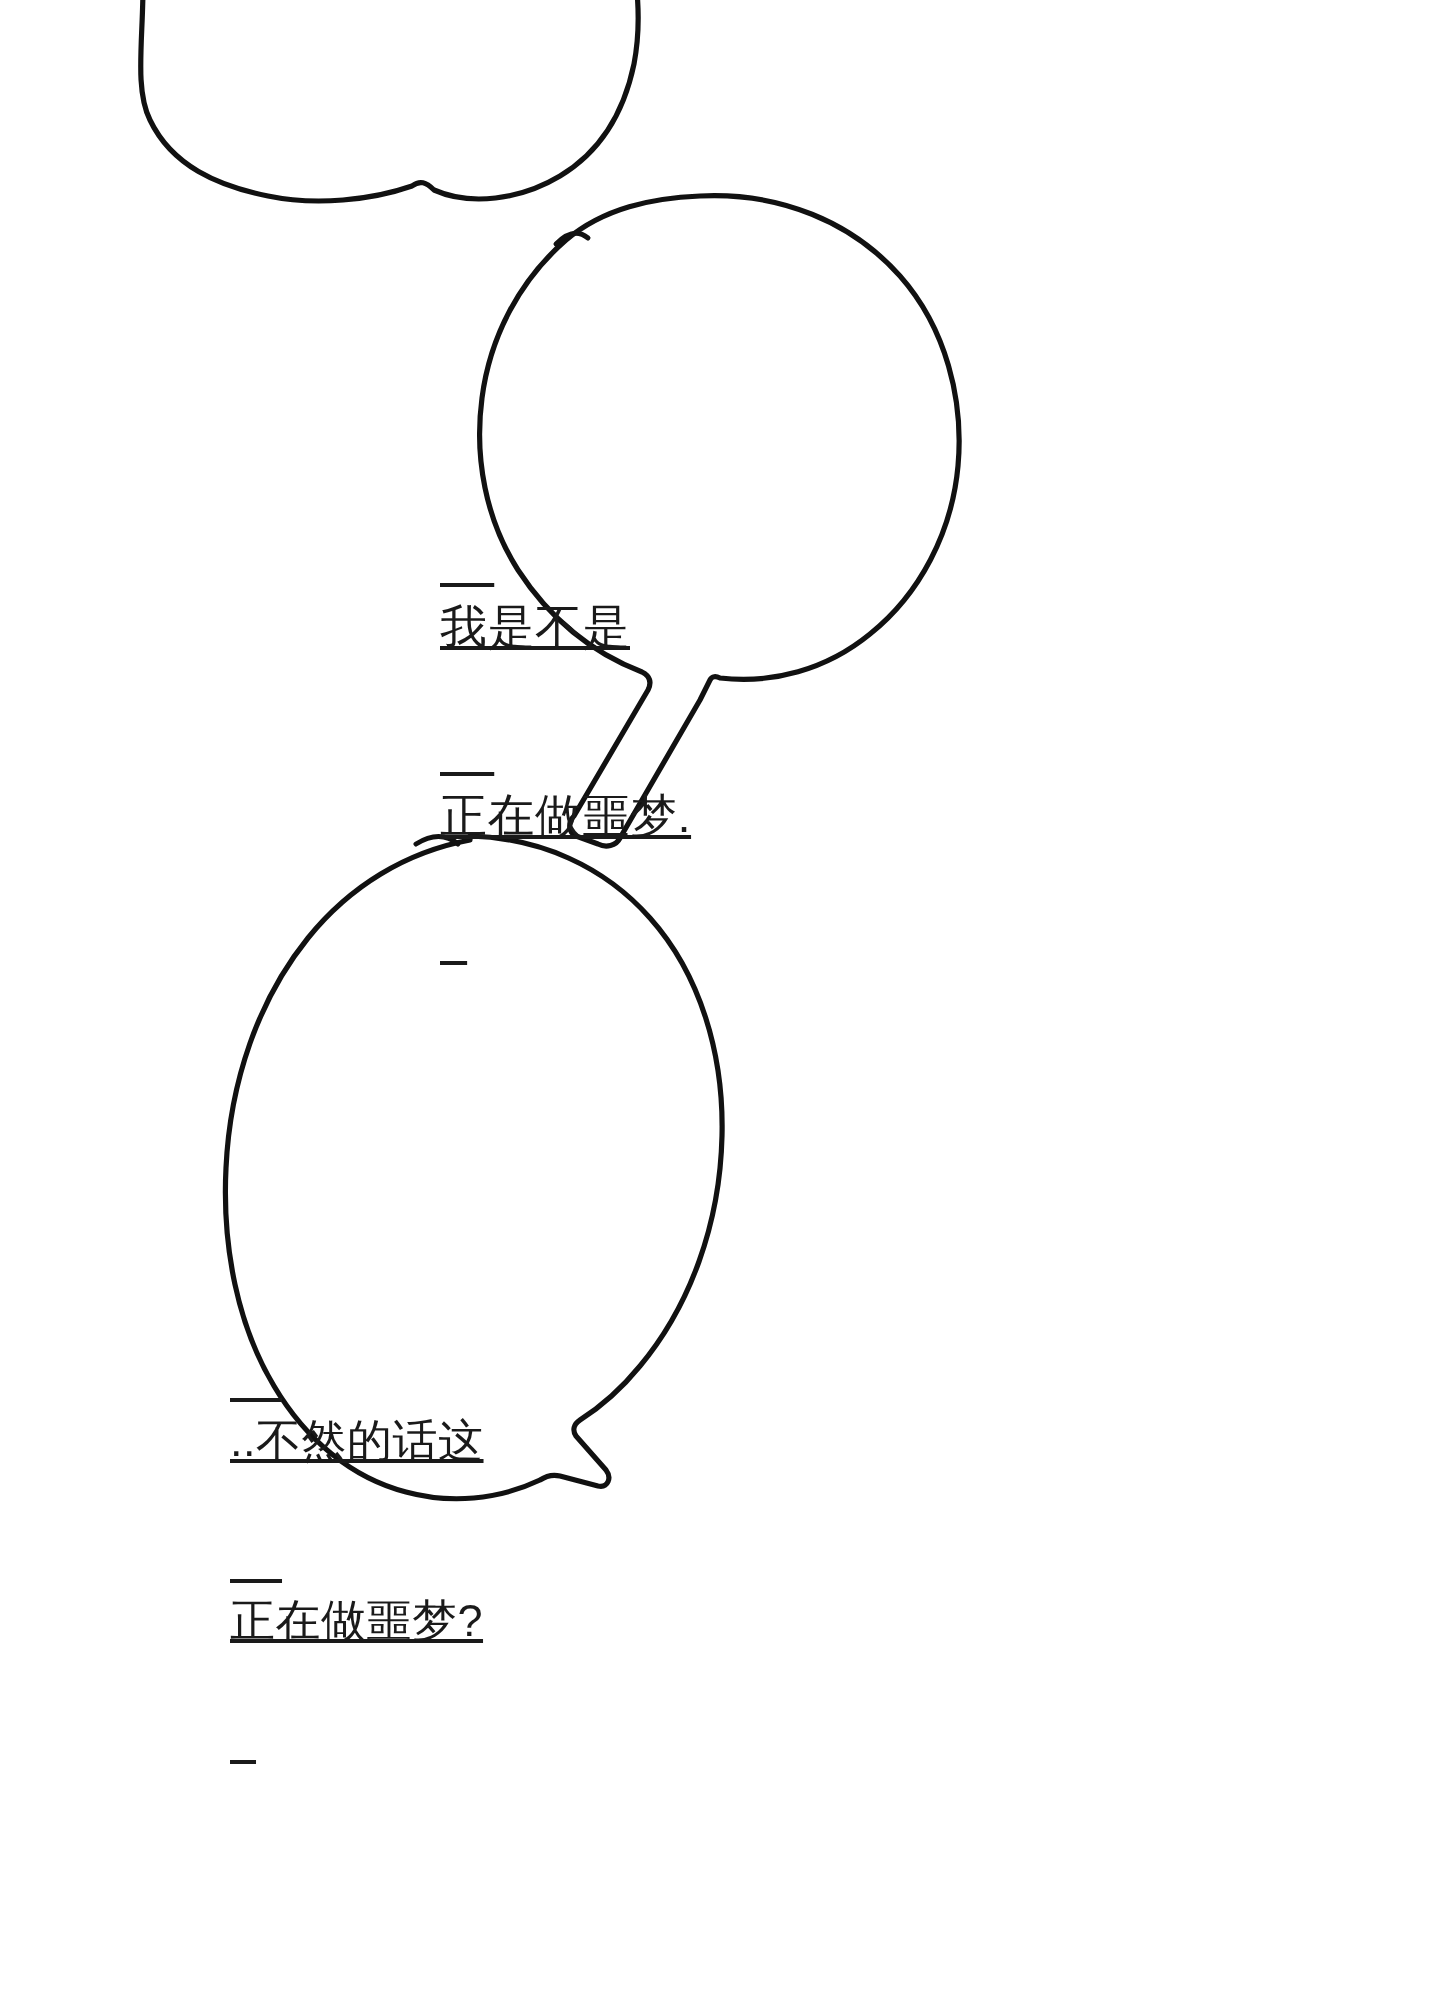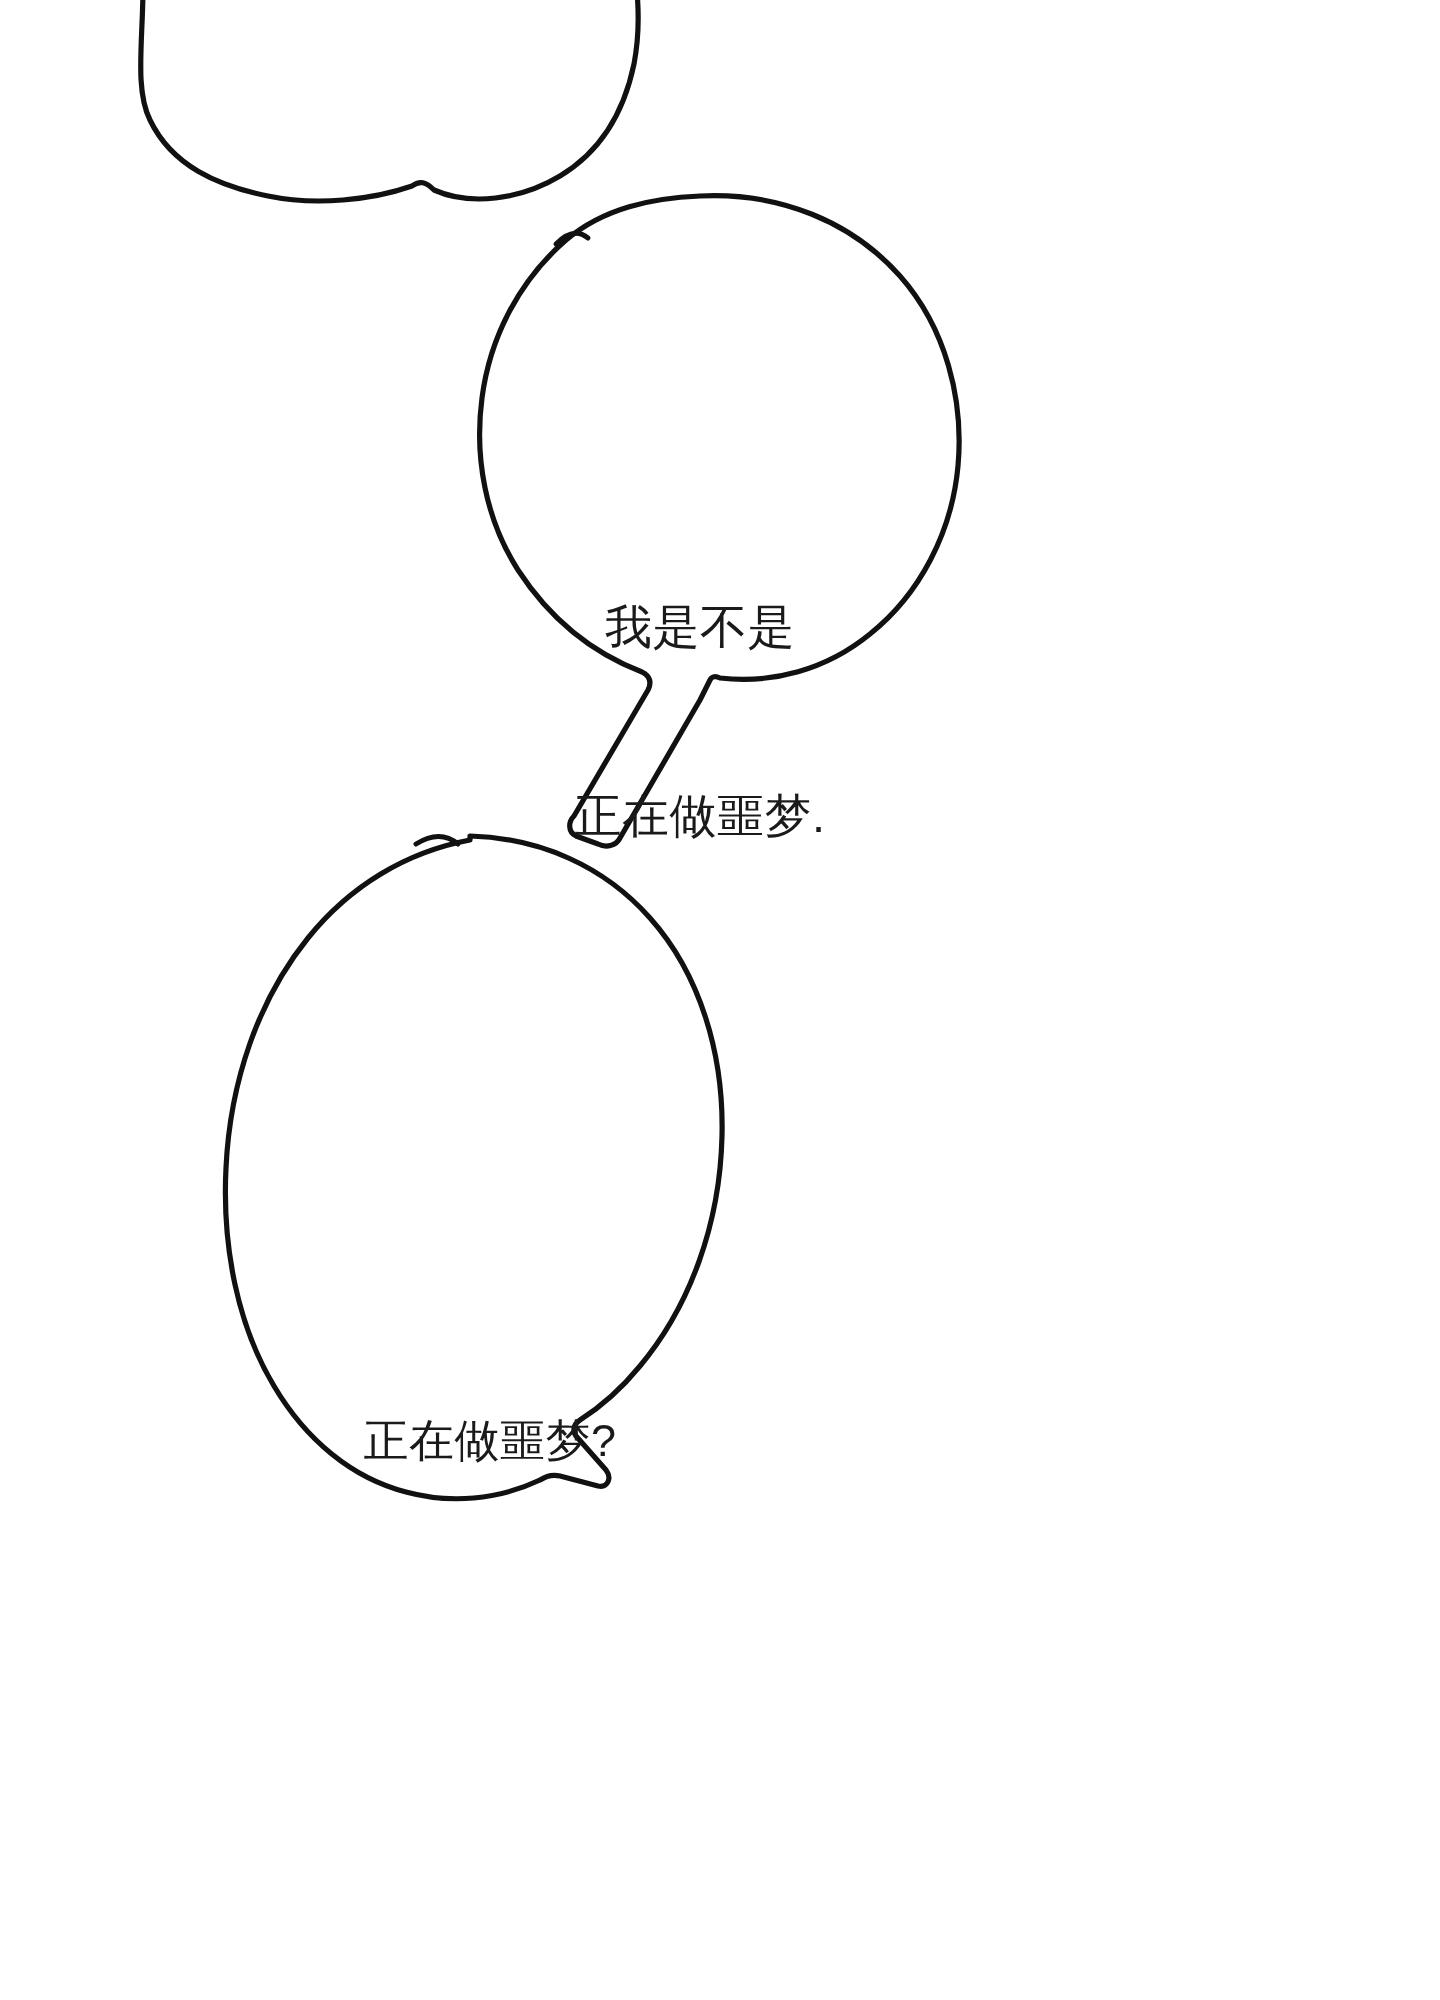--- a/index.html
+++ b/index.html
@@ -19,27 +19,27 @@
   }
   #art {
     position: absolute;
     left: 0;
     top: 0;
     width: 1440px;
     height: 2000px;
   }
   .bubble-text {
     position: absolute;
-    text-align: center;
     color: #1a1a1a;
     font-family: "Liberation Sans", "DejaVu Sans", sans-serif;
     font-weight: 500;
     line-height: 1.34;
     white-space: pre;
     letter-spacing: 0.5px;
+    text-decoration: underline;
   }
   #text-bubble-dream {
     left: 440px;
     top: 470px;
     width: 520px;
     font-size: 47px;
   }
   #text-bubble-explain {
     left: 230px;
     top: 1290px;
@@ -113,16 +113,17 @@
     </g>
 
   </svg>
 
   <div class="bubble-text" id="text-bubble-dream">
     <span class="txt-line">我是不是</span>
     <span class="txt-line">正在做噩梦.</span>
   </div>
 
   <div class="bubble-text" id="text-bubble-explain">
+    <span class="txt-line">..不然的话这</span>
     <span class="txt-line">正在做噩梦?</span>
   </div>
 
 </div>
 
 </body></html>

